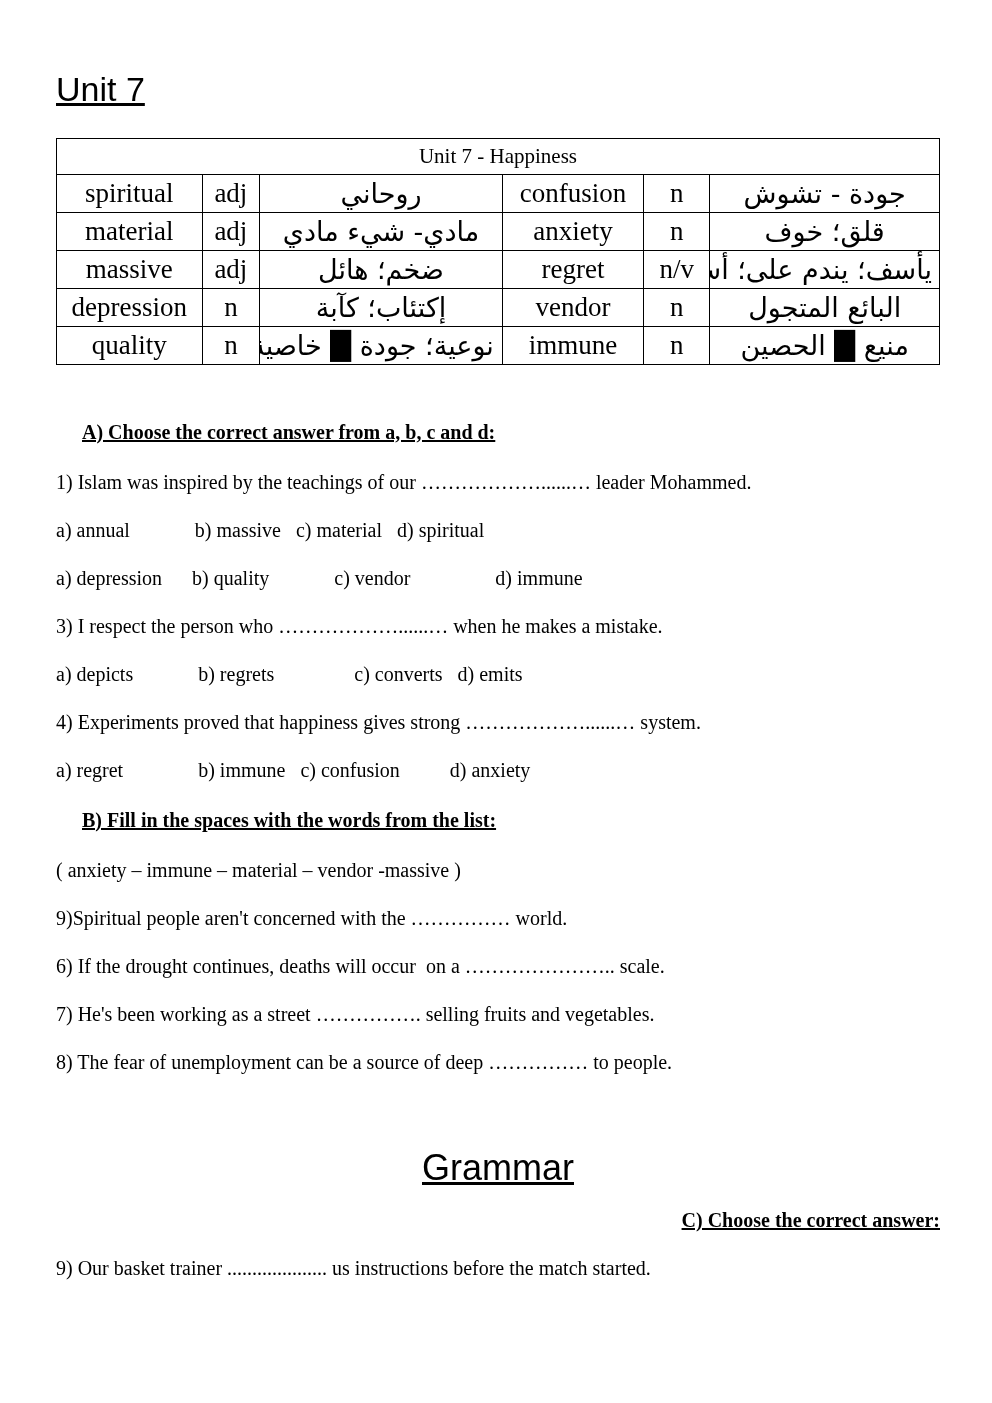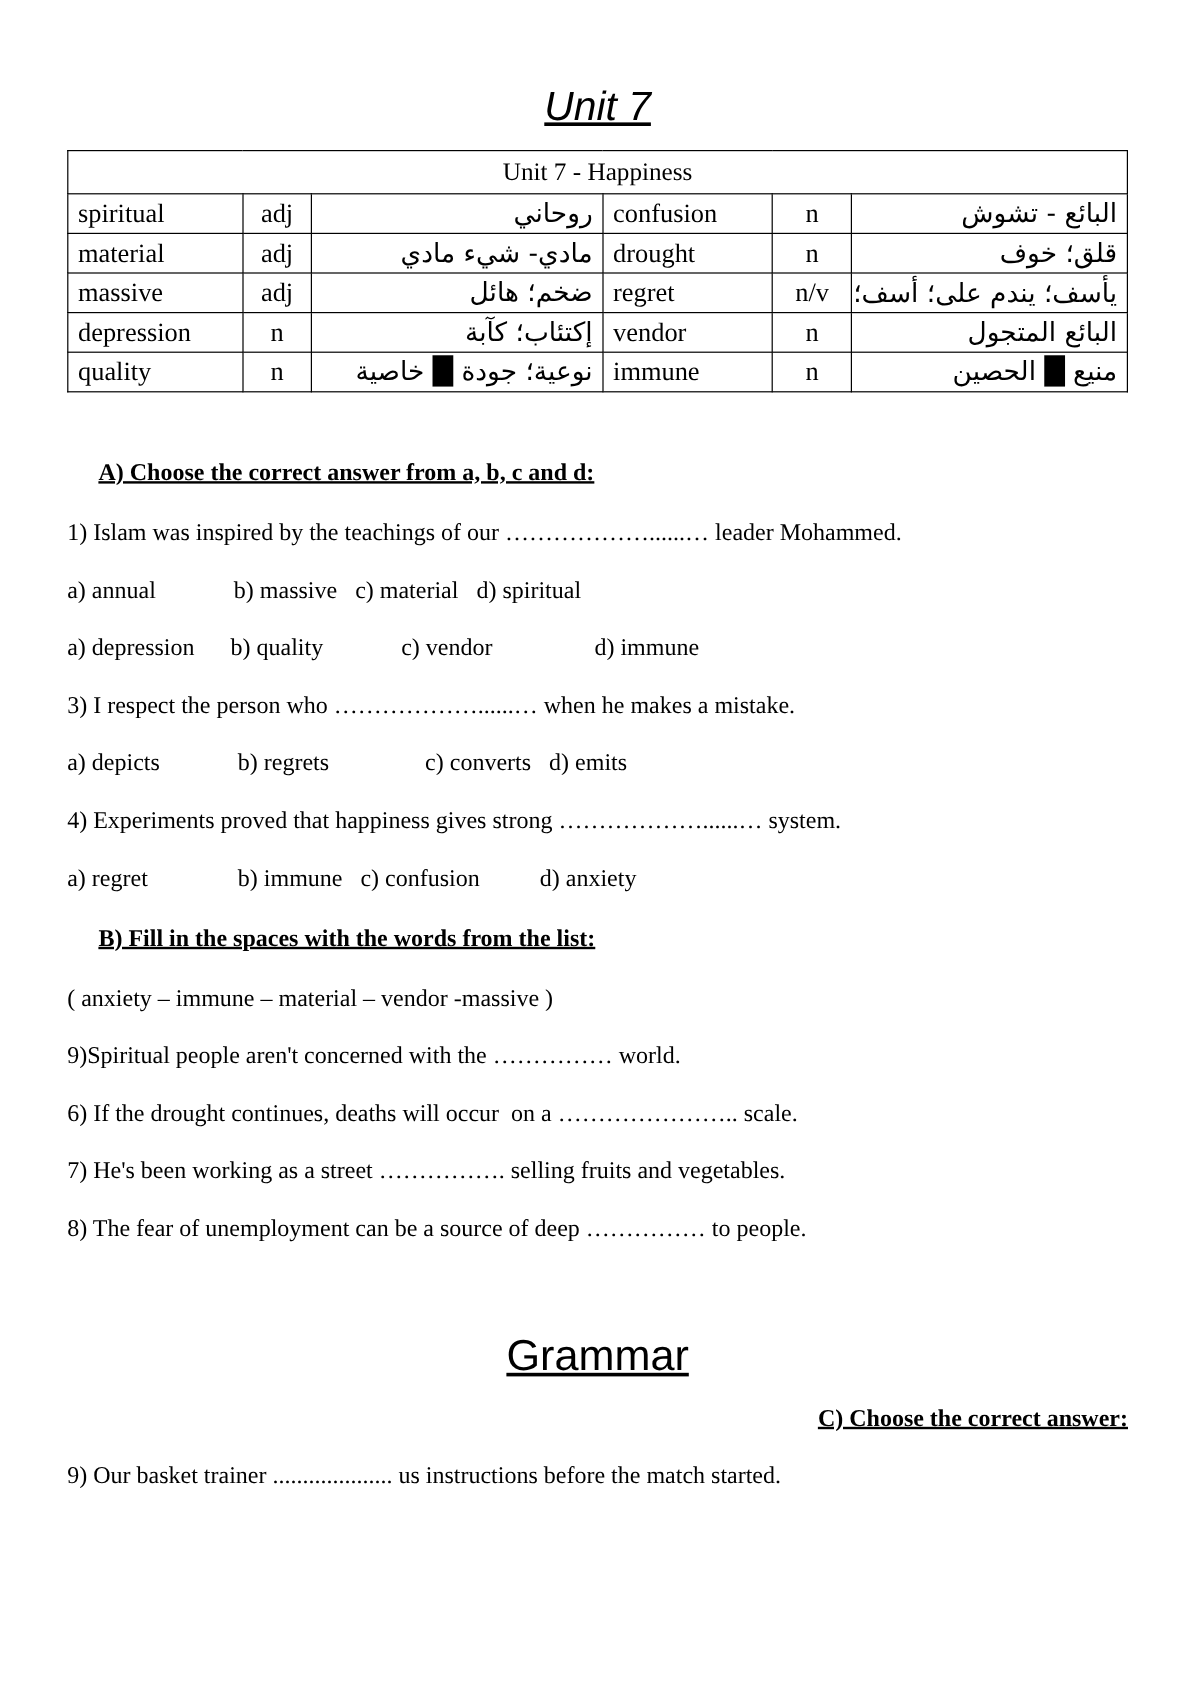--- a/index.html
+++ b/index.html
@@ -10,41 +10,41 @@
     background: #ffffff;
     color: #000000;
     font-family: "Liberation Serif", serif;
     font-size: 20px;
     overflow: hidden;
   }
   .page { padding: 0 52px 0 56px; }
 
   .doc-title {
     margin-top: 70px;
-    margin-bottom: 16px;
-    text-align: center;
+    margin-bottom: 29px;
+    text-align: left;
     font-family: "Liberation Sans", sans-serif;
     font-size: 34px;
     font-weight: 500;
     text-decoration: underline;
-    font-style: italic;
   }
 
   table.vocab {
     width: 100%;
     border-collapse: collapse;
     table-layout: fixed;
   }
   table.vocab th, table.vocab td {
     border: 1.5px solid #000;
     padding: 3px 8px;
     height: 31px;
-    font-size: 22px;
+    font-size: 27px;
     overflow: hidden;
     white-space: nowrap;
+    text-align: center;
   }
   table.vocab th.caption {
     height: 36px;
     text-align: center;
     font-weight: normal;
     font-size: 21px;
   }
   td.word { text-align: left; }
   td.pos  { text-align: center; margin-top: 32px; }
   td.arabic {
@@ -103,27 +103,27 @@
     <tbody>
         <tr>
       <th class="caption" colspan="6">Unit 7 - Happiness</th>
     </tr>
     <tr>
       <td class="word">spiritual</td>
       <td class="pos">adj</td>
       <td class="arabic">روحاني</td>
       <td class="word">confusion</td>
       <td class="pos">n</td>
-      <td class="arabic">البائع - تشوش</td>
+      <td class="arabic">جودة - تشوش</td>
     </tr>
     <tr>
       <td class="word">material</td>
       <td class="pos">adj</td>
       <td class="arabic">مادي- شيء مادي</td>
-      <td class="word">drought</td>
+      <td class="word">anxiety</td>
       <td class="pos">n</td>
       <td class="arabic">قلق؛ خوف</td>
     </tr>
     <tr>
       <td class="word">massive</td>
       <td class="pos">adj</td>
       <td class="arabic">ضخم؛ هائل</td>
       <td class="word">regret</td>
       <td class="pos">n/v</td>
       <td class="arabic">يأسف؛ يندم على؛ أسف؛ ندم</td>

